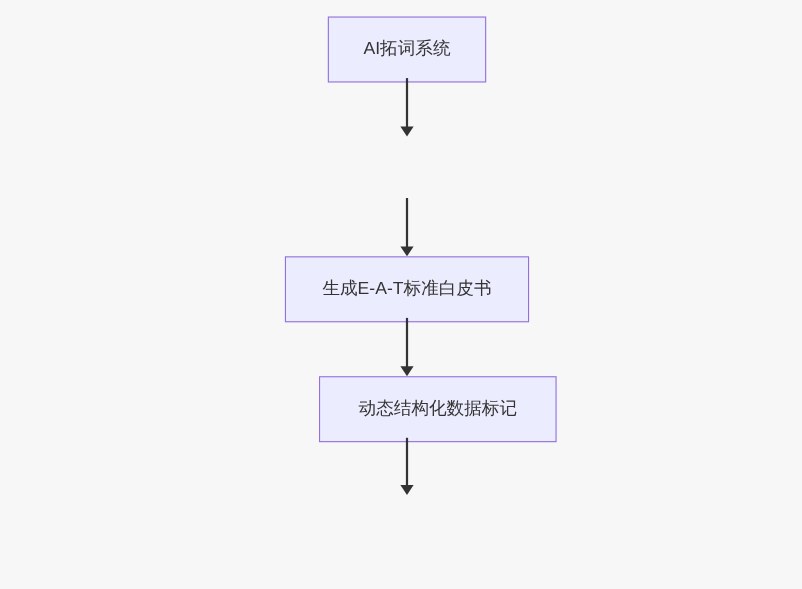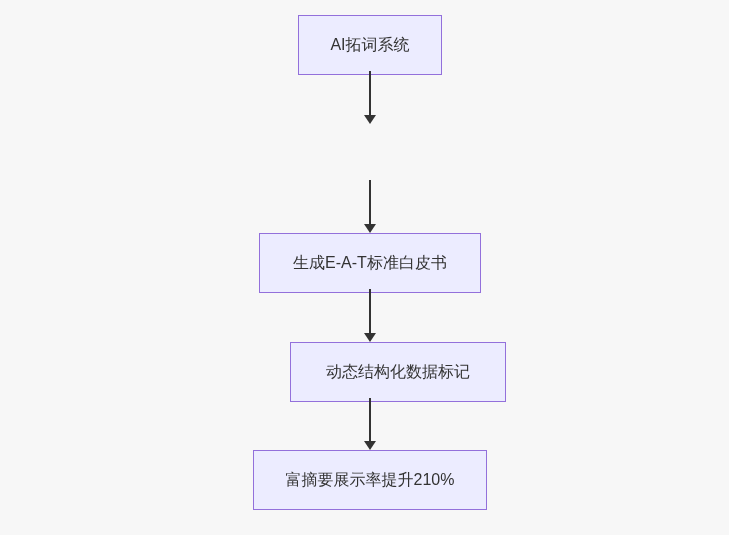--- a/index.html
+++ b/index.html
@@ -83,17 +83,14 @@
 
   <div class="node" style="left:246px; top:342px; width:216px;margin-left:44px;">
     <span class="node-label">动态结构化数据标记</span>
   </div>
 
   <div class="edge" style="left:363px; top:398px; height:52px;">
     <div class="edge-line"></div>
     <div class="edge-head"></div>
   </div>
 
-  <div class="node" style="left:253px; top:450px; width:234px;">
-    <span class="node-label">富摘要展示率提升210%</span>
-  </div>
 
 </div>
 
 </body></html>

